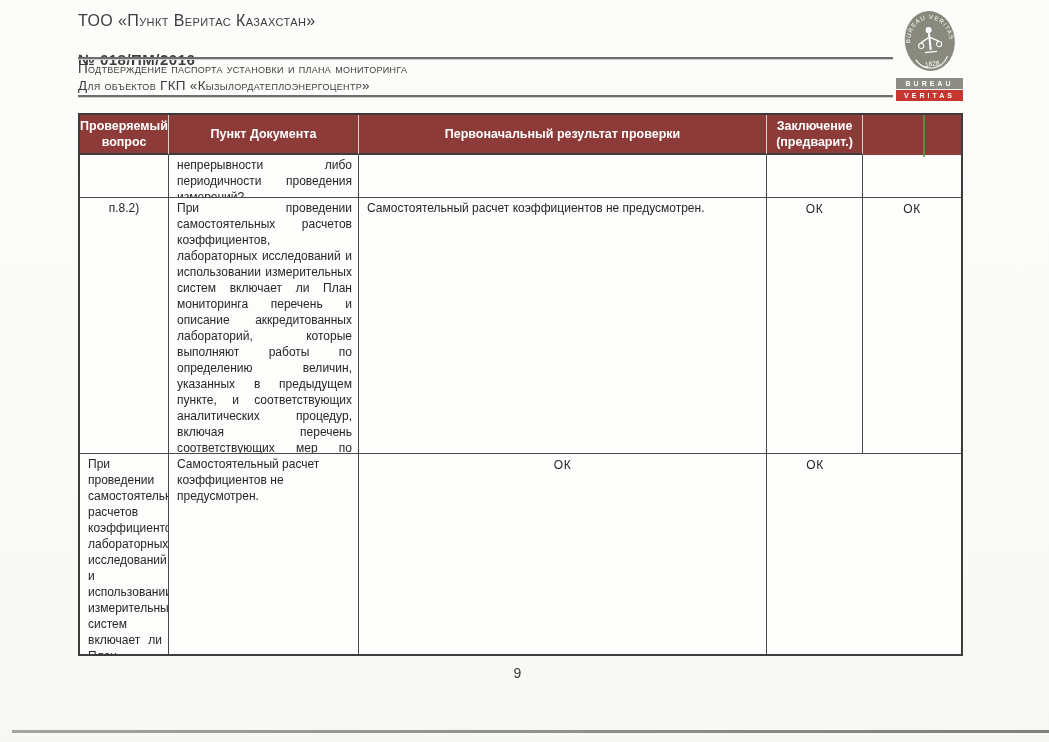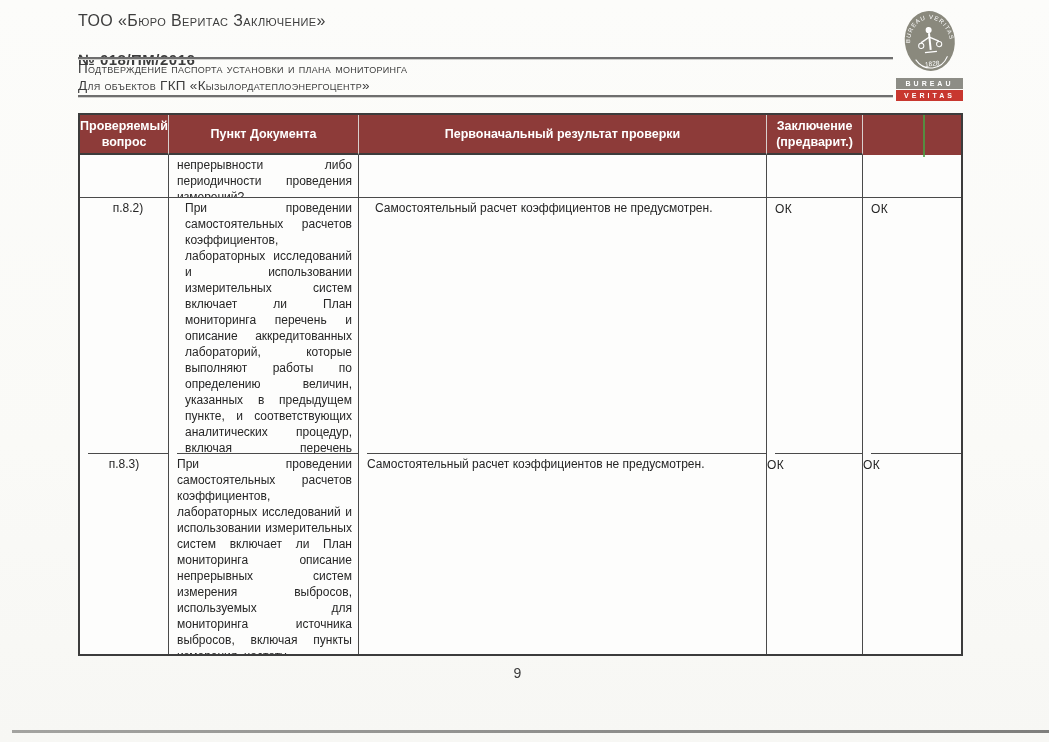--- a/index.html
+++ b/index.html
@@ -38,36 +38,36 @@
   .t-head .t-cell{
     border-right:1px solid #d9cfcd;border-bottom:2px solid #3c3c3c;
     color:#fff;font-weight:bold;font-size:12.5px;line-height:1.3;
     display:flex;align-items:center;justify-content:center;text-align:center;
     height:40px;padding:0 6px;
   }
   .t-body .t-cell{font-size:12px;line-height:16px;color:#262626;}
   .cell-item{text-align:center;padding-top:2px;}
   .cell-question{text-align:justify;text-align-last:left;padding:2px 6px 0 8px;}
   .cell-result{padding:2px 6px 0 8px;}
-  .cell-ok{text-align:left;padding-top:3px;letter-spacing:.5px;}
+  .cell-ok{text-align:center;padding-top:3px;letter-spacing:.5px;}
   .row-cont  .t-cell{height:43px;}
-  .row-p82   .t-cell{height:256px;margin-left:8px;}
+  .row-p82   .t-cell{height:256px;}
   .row-p83   .t-cell{height:200px;border-bottom:none;}
   .artifact-green{position:absolute;left:843px;top:0;width:2px;height:42px;background:#48a244;opacity:.8;}
   
   .page-number{position:absolute;left:0;top:665px;width:1035px;text-align:center;font-size:14px;color:#3a3a3a;}
   .scan-edge{position:absolute;left:12px;right:0;top:730px;height:3px;background:linear-gradient(90deg,#a3a3a0,#8e8e8c 55%,#7e7e7c);}
 </style>
 </head>
 <body>
 
 <div class="scan-page">
 
   <div class="letterhead">
-    <div class="org-name">ТОО «Бюро Веритас Заключение»</div>
+    <div class="org-name">ТОО «Пункт Веритас Казахстан»</div>
     <div class="doc-number">№ 018/ПМ/2016</div>
   </div>
   <div class="rule rule-1"></div>
   <div class="title-line title-1">Подтверждение паспорта установки и плана мониторинга</div>
   <div class="title-line title-2">Для объектов ГКП «Кызылордатеплоэнергоцентр»</div>
   <div class="rule rule-2"></div>
 
   <div class="logo">
     <div class="logo-emblem">
       <svg width="52" height="62" viewBox="0 0 52 62">
@@ -113,21 +113,20 @@
 
       <div class="t-row row-p82">
         <div class="t-cell cell-item">п.8.2)</div>
         <div class="t-cell cell-question">При проведении самостоятельных расчетов коэффициентов, лабораторных исследований и использовании измерительных систем включает ли План мониторинга перечень и описание аккредитованных лабораторий, которые выполняют работы по определению величин, указанных в предыдущем пункте, и соответствующих аналитических процедур, включая перечень соответствующих мер по обеспечению качества?</div>
         <div class="t-cell cell-result">Самостоятельный расчет коэффициентов не предусмотрен.</div>
         <div class="t-cell cell-ok">ОК</div>
         <div class="t-cell cell-ok">ОК</div>
       </div>
 
       <div class="t-row row-p83">
-        <div class="t-cell cell-item">п.8.3)</div>
         <div class="t-cell cell-question">При проведении самостоятельных расчетов коэффициентов, лабораторных исследований и использовании измерительных систем включает ли План мониторинга описание непрерывных систем измерения выбросов, используемых для мониторинга источника выбросов, включая пункты измерения, частоту</div>
         <div class="t-cell cell-result">Самостоятельный расчет коэффициентов не предусмотрен.</div>
         <div class="t-cell cell-ok">ОК</div>
         <div class="t-cell cell-ok">ОК</div>
       </div>
     </div>
   </div>
 
   <div class="page-number">9</div>
   <div class="scan-edge"></div>

